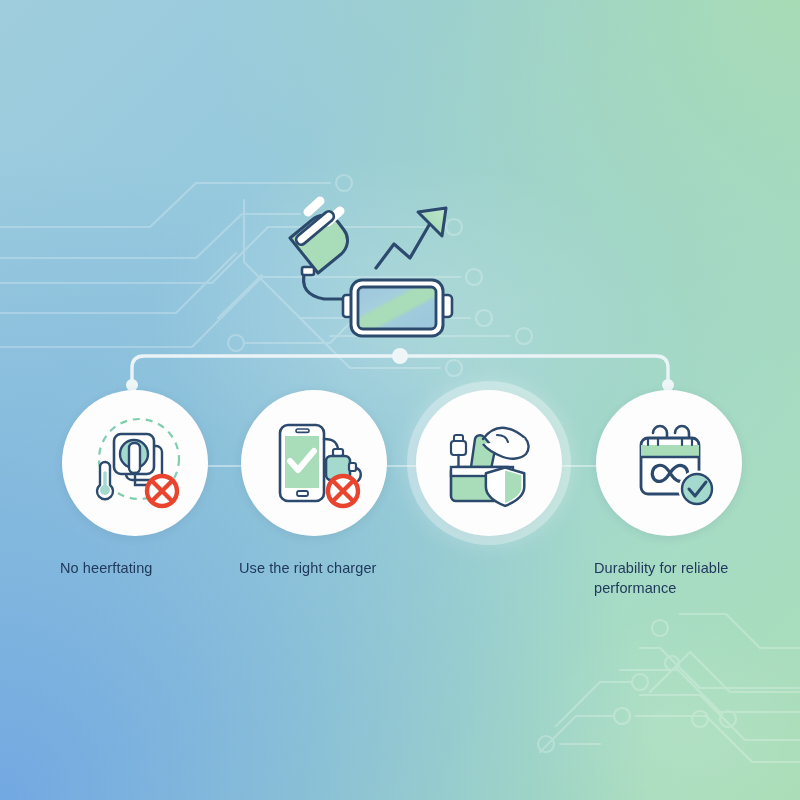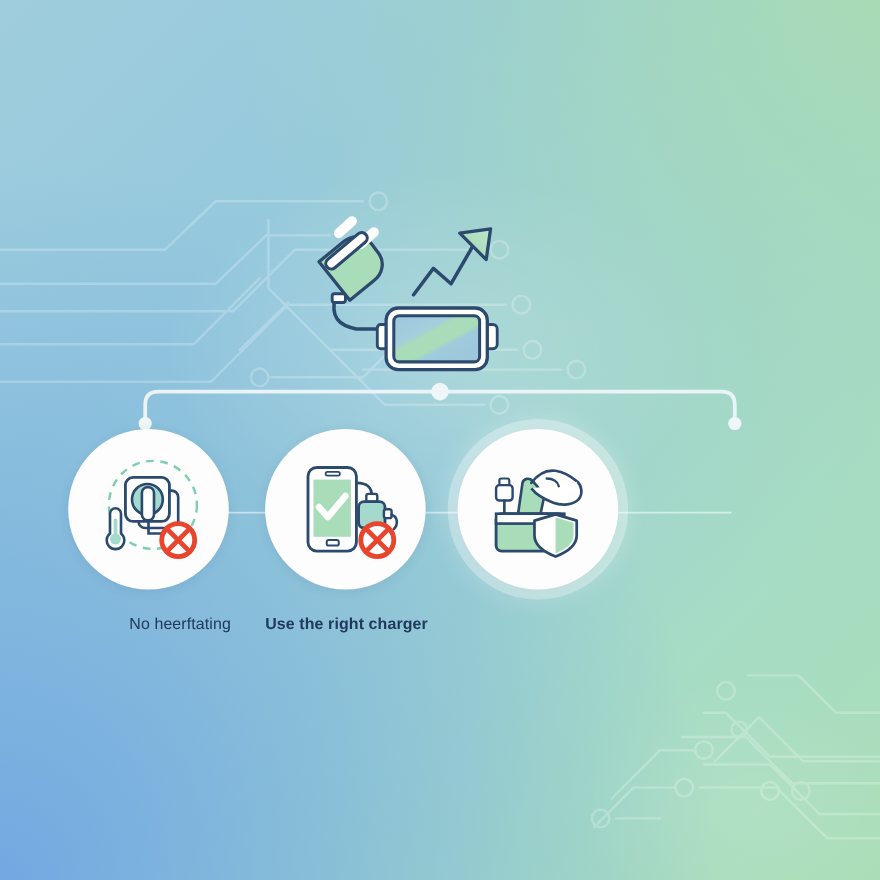--- a/index.html
+++ b/index.html
@@ -100,32 +100,32 @@
     position: absolute;
     left: 50%;
     top: 50%;
     transform: translate(-50%, -50%);
     width: 104px;
     height: 104px;
   }
 
   .node-label {
     margin-top: 22px;
-    text-align: right;
+    text-align: left;
     font-family: "Liberation Sans", sans-serif;
     font-size: 14.5px;
     line-height: 20px;
     color: #21395c;
     letter-spacing: 0.1px;
     white-space: pre-line;
   }
 
   
   #node-0 { left: 60px; }
-  #node-1 { left: 239px; font-weight: bold; }
+  #node-1 { left: 239px; }
   #node-2 { left: 414px; }
   #node-3 { left: 594px; }
 </style>
 </head>
 <body>
 
 <div id="stage">
 
   <div class="bg-layer bg-base"></div>
   <div class="bg-layer bg-glow"></div>
@@ -311,15 +311,43 @@
           </g>
 
           <g>
             <path d="M 70 58 L 90 64 V 78 C 90 88 80 94 70 98 C 60 94 50 88 50 78 V 64 Z" transform="translate(-2,-2) scale(0.96) translate(3,3)" fill="#ffffff" stroke="#2c4a6e" stroke-width="2.6" stroke-linejoin="round"></path>
             <path d="M 70 61 L 87 66 V 78 C 87 86 79 91 70 95 V 61 Z" transform="translate(-2,-2) scale(0.96) translate(3,3)" fill="#a9dcb8"></path>
           </g>
         </svg>
       </div>
     </div>
 
+    <div class="node" id="node-3">
+      <div class="node-circle">
+        <svg class="node-icon" viewBox="0 0 104 104">
+
+          <g>
+            <path d="M 36 22 A 7 7 0 0 1 50 22 V 30" fill="none" stroke="#2c4a6e" stroke-width="2.6" stroke-linecap="round"></path>
+            <path d="M 58 22 A 7 7 0 0 1 72 22 V 30" fill="none" stroke="#2c4a6e" stroke-width="2.6" stroke-linecap="round"></path>
+            <rect x="24" y="27" width="58" height="56" rx="7" fill="#ffffff" stroke="#2c4a6e" stroke-width="2.8"></rect>
+            <path d="M 24 34 h 58 v 12 h -58 z" fill="#a9dcb8"></path>
+            <path d="M 24 46 H 82" fill="none" stroke="#2c4a6e" stroke-width="2.6"></path>
+            <path d="M 31 27 V 34 M 41 27 V 34 M 65 27 V 34 M 75 27 V 34" stroke="#2c4a6e" stroke-width="2.2" stroke-linecap="round"></path>
+          </g>
+
+          <g fill="none" stroke="#2c4a6e" stroke-width="3.2">
+            <path d="M 53 62 C 49 55 44 53 40 55 C 35 57 34 64 37 68 C 40 72 46 71 50 66 L 53 62
+                     C 57 56 62 53 66 55 C 71 57 72 64 69 68 C 66 72 60 71 56 66 Z" stroke-linejoin="round" stroke-linecap="round"></path>
+          </g>
+
+          <g>
+            <circle cx="80" cy="78" r="17" fill="#ffffff" stroke="#ffffff" stroke-width="3"></circle>
+            <circle cx="80" cy="78" r="15" fill="#a4d9cd" stroke="#2c4a6e" stroke-width="2.4"></circle>
+            <path d="M 72 78 L 78 85 L 89 71" fill="none" stroke="#2c4a6e" stroke-width="3" stroke-linecap="round" stroke-linejoin="round"></path>
+          </g>
+        </svg>
+      </div>
+      <div class="node-label">Durability for reliable
+performance</div>
+    </div>
 
   </div>
 </div>
 
 </body></html>

